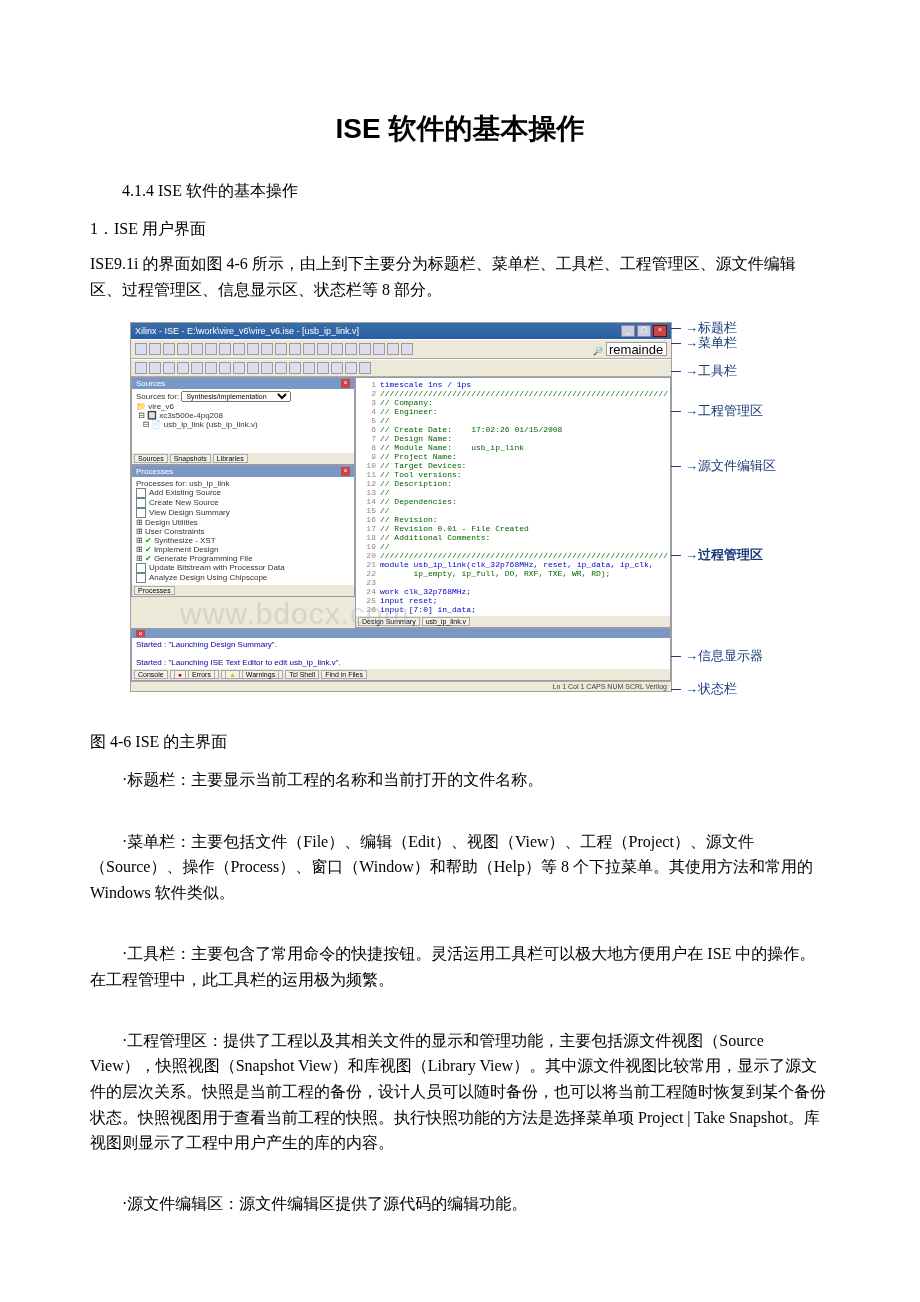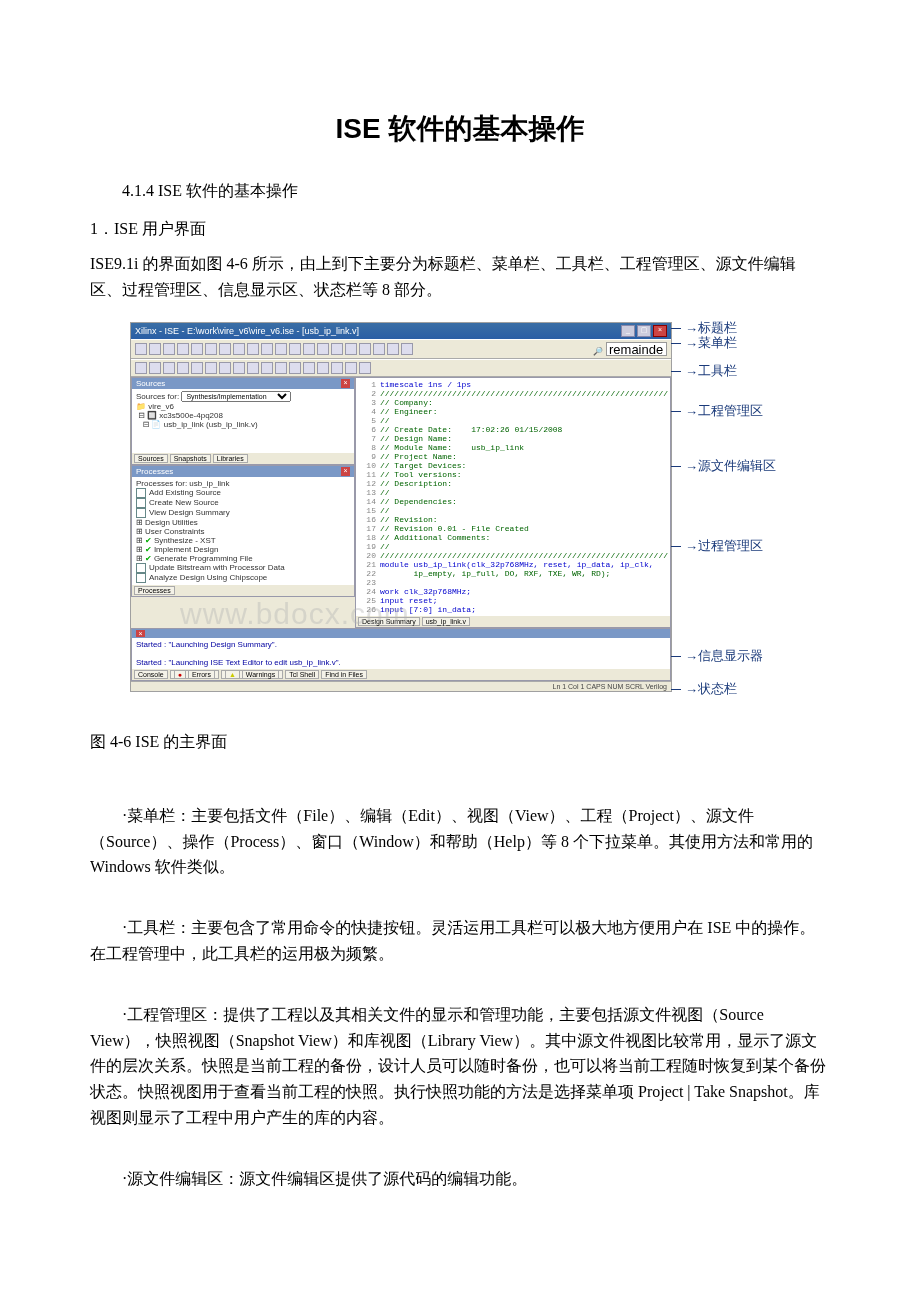--- a/index.html
+++ b/index.html
@@ -369,28 +369,29 @@
     </div>
 
     <div class="watermark">www.bdocx.com</div>
 
     <div class="callouts">
       <div class="callout" style="top:-3px;"><span class="line" style="width:10px;"></span>→<span>标题栏</span></div>
       <div class="callout" style="top:12px;"><span class="line" style="width:10px;"></span>→<span>菜单栏</span></div>
       <div class="callout" style="top:40px;"><span class="line" style="width:10px;"></span>→<span>工具栏</span></div>
       <div class="callout" style="top:80px;"><span class="line" style="width:10px;"></span>→<span>工程管理区</span></div>
       <div class="callout" style="top:135px;"><span class="line" style="width:10px;"></span>→<span>源文件编辑区</span></div>
-      <div class="callout" style="top:215px;"><span class="line" style="width:10px;"></span>→<span>过程管理区</span></div>
+      <div class="callout" style="top:224px;font-weight:bold;"><span class="line" style="width:10px;"></span>→<span>过程管理区</span></div>
       <div class="callout" style="top:325px;"><span class="line" style="width:10px;"></span>→<span>信息显示器</span></div>
       <div class="callout" style="top:358px;"><span class="line" style="width:10px;"></span>→<span>状态栏</span></div>
     </div>
   </div>
 
   <p class="caption">图 4-6 ISE 的主界面</p>
 
+  <p class="bullet">·标题栏：主要显示当前工程的名称和当前打开的文件名称。</p>
   <p class="bullet-cont">&nbsp;</p>
 
   <p class="bullet">·菜单栏：主要包括文件（File）、编辑（Edit）、视图（View）、工程（Project）、源文件（Source）、操作（Process）、窗口（Window）和帮助（Help）等 8 个下拉菜单。其使用方法和常用的 Windows 软件类似。</p>
   <p class="bullet-cont">&nbsp;</p>
 
   <p class="bullet">·工具栏：主要包含了常用命令的快捷按钮。灵活运用工具栏可以极大地方便用户在 ISE 中的操作。在工程管理中，此工具栏的运用极为频繁。</p>
   <p class="bullet-cont">&nbsp;</p>
 
   <p class="bullet">·工程管理区：提供了工程以及其相关文件的显示和管理功能，主要包括源文件视图（Source View），快照视图（Snapshot View）和库视图（Library View）。其中源文件视图比较常用，显示了源文件的层次关系。快照是当前工程的备份，设计人员可以随时备份，也可以将当前工程随时恢复到某个备份状态。快照视图用于查看当前工程的快照。执行快照功能的方法是选择菜单项 Project | Take Snapshot。库视图则显示了工程中用户产生的库的内容。</p>
   <p class="bullet-cont">&nbsp;</p>

